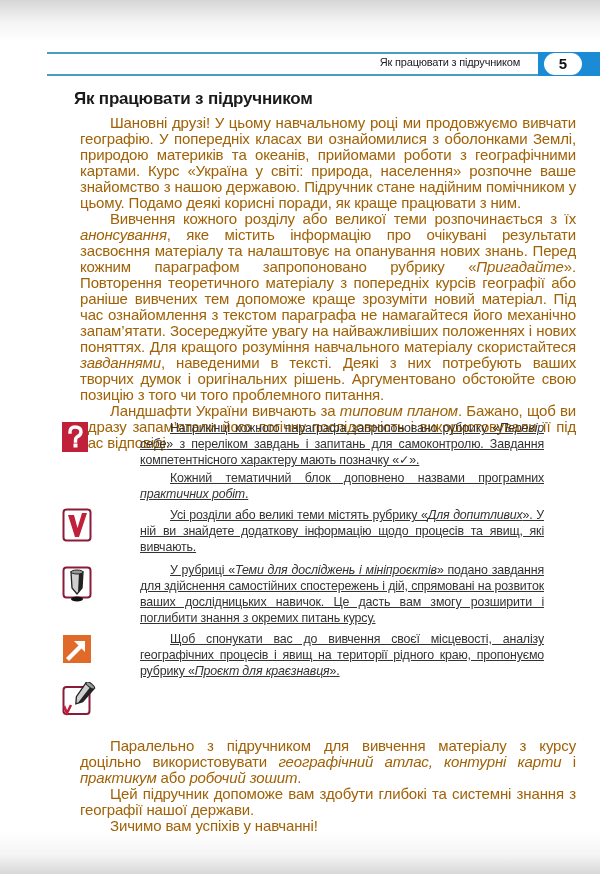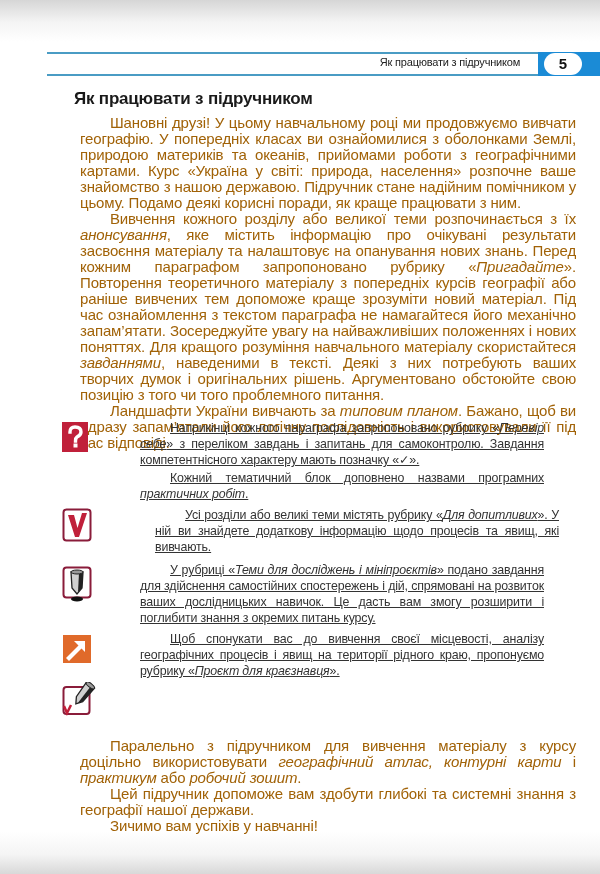--- a/index.html
+++ b/index.html
@@ -76,21 +76,21 @@
 
 <div class="rubric" style="top:470px; height:34px;">
   <p class="rtext" style="top:0;"><span>Кожний тематичний блок доповнено назвами програмних </span><i>практичних робіт</i><span>.</span></p>
 </div>
 
 <div class="rubric" style="top:507px; height:50px;">
   <svg class="icon" style="left:6px; top:1px;" width="30" height="34" viewBox="0 0 30 34">
     <rect x="1.5" y="1.5" width="27" height="31" rx="3" fill="#fff" stroke="#8a1c3a" stroke-width="2"></rect>
     <path d="M6 7 L12 7 L15.5 20 L20 5 L25 5 L17 29 L13 29 Z" fill="#c0203a"></path>
   </svg>
-  <p class="rtext" style="top:0;margin-left:15px;"><span>Усі розділи або великі теми містять рубрику «</span><i>Для допитливих</i><span>». У ній ви знайдете додаткову інформацію щодо процесів та явищ, які вивчають.</span></p>
+  <p class="rtext" style="top:0;"><span>Усі розділи або великі теми містять рубрику «</span><i>Для допитливих</i><span>». У ній ви знайдете додаткову інформацію щодо процесів та явищ, які вивчають.</span></p>
 </div>
 
 <div class="rubric" style="top:562px; height:66px;">
   <svg class="icon" style="left:6px; top:4px;" width="30" height="38" viewBox="0 0 30 38">
     <rect x="1.5" y="1.5" width="27" height="30" rx="3" fill="#fff" stroke="#8a1c3a" stroke-width="2"></rect>
     <path d="M9 6 L21 6 L20 22 L15 28 L10 22 Z" fill="#cfcfcf" stroke="#222" stroke-width="1.3"></path>
     <path d="M17 7 L21 6 L20 22 L16 26 Z" fill="#222"></path>
     <ellipse cx="15" cy="6" rx="6" ry="2" fill="#999" stroke="#222" stroke-width="1"></ellipse>
     <ellipse cx="15" cy="33" rx="6" ry="2.6" fill="#111"></ellipse>
   </svg>

